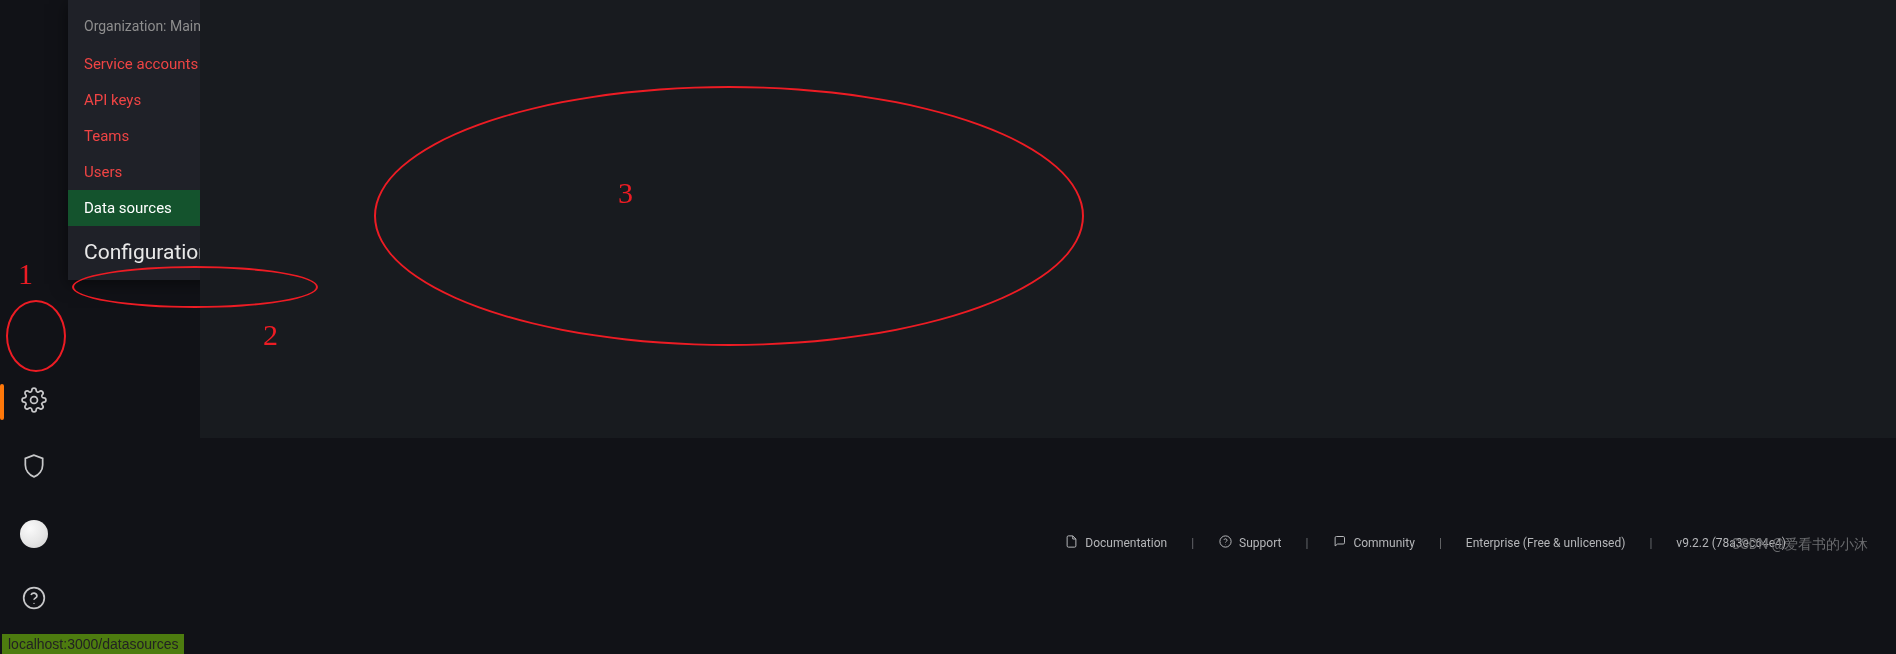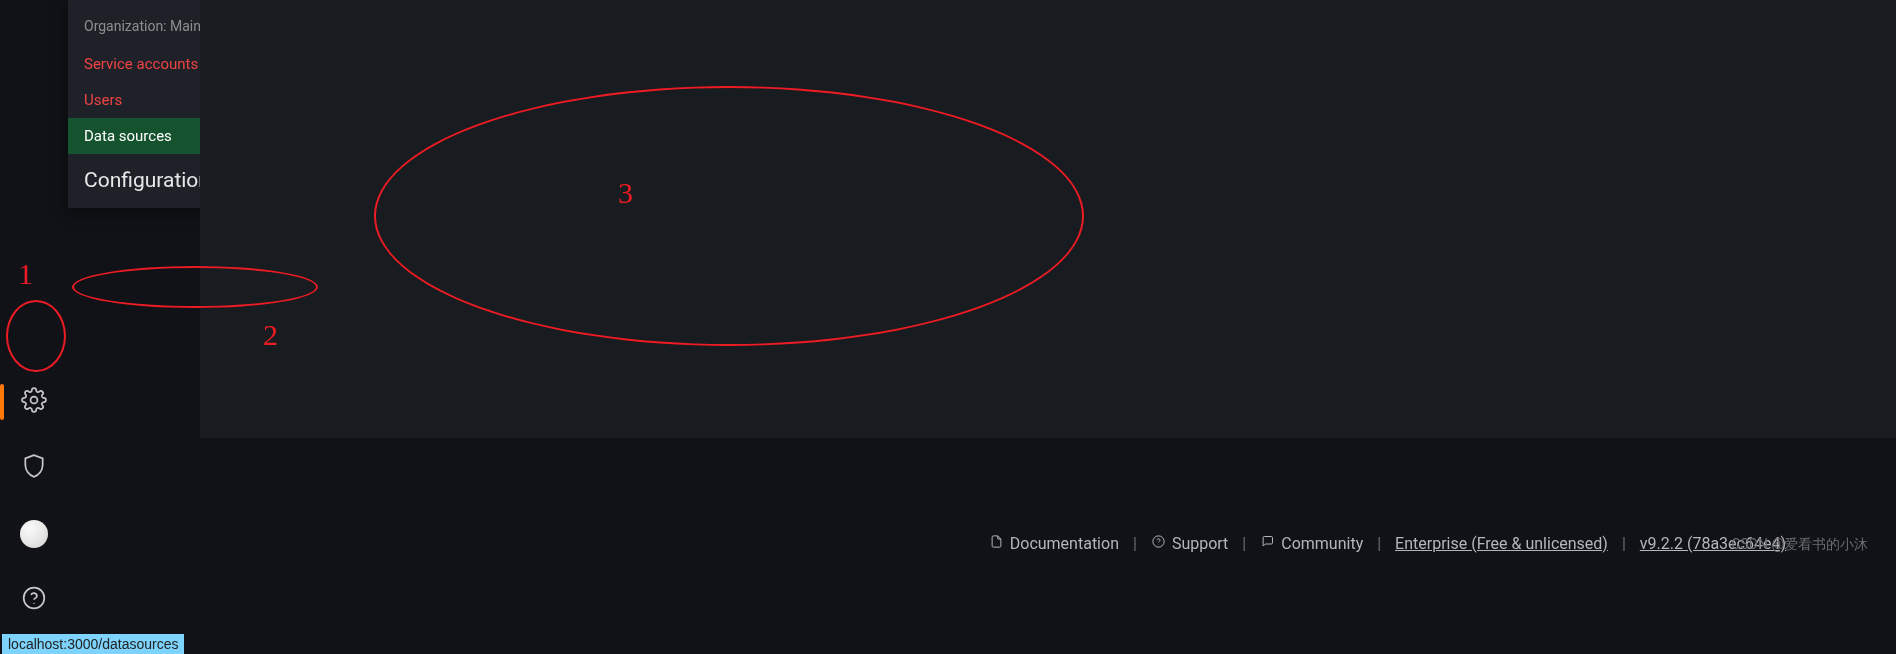--- a/index.html
+++ b/index.html
@@ -111,50 +111,49 @@
     }
     .footer {
       position: absolute;
       left: 0;
       right: 0;
       bottom: 96px;
       height: 30px;
       display: flex;
       align-items: center;
       justify-content: flex-end;
-      gap: 14px;
+      gap: 24px;
       padding-right: 110px;
-      font-size: 16px;
+      font-size: 12px;
       color: #b5b6b9;
     }
     .footer .sep {
       color: #6b6c70;
     }
     .footer-link {
       display: inline-flex;
       align-items: center;
       gap: 6px;
       cursor: pointer;
     }
     .footer-link svg {
       width: 15px;
       height: 15px;
       stroke: #b5b6b9;
       fill: none;
       stroke-width: 1.6;
     }
     .footer-text {
       color: #b5b6b9;
-      text-decoration: underline;
     }
     .status-tooltip {
       position: absolute;
       left: 2px;
       bottom: 0;
-      background: #7dd3fc;
+      background: #4d7c0f;
       color: #222;
       font-size: 14px;
       padding: 2px 6px;
       font-family: sans-serif;
       text-align: center;
     }
     .watermark {
       position: absolute;
       right: 28px;
       bottom: 100px;
@@ -213,20 +212,22 @@
           </svg>
       </span>
     </div>
 
   </div>
 </div>
 
 <div class="popup-menu">
   <div class="popup-header">Organization: Main Org.</div>
   <div class="popup-item">Service accounts</div>
+  <div class="popup-item">API keys</div>
+  <div class="popup-item">Teams</div>
   <div class="popup-item">Users</div>
   <div class="popup-item highlighted">Data sources</div>
   <div class="popup-title">Configuration</div>
 </div>
 
 <div class="content-pane"></div>
 
 <div class="footer">
   <span class="footer-link">
     <span>

